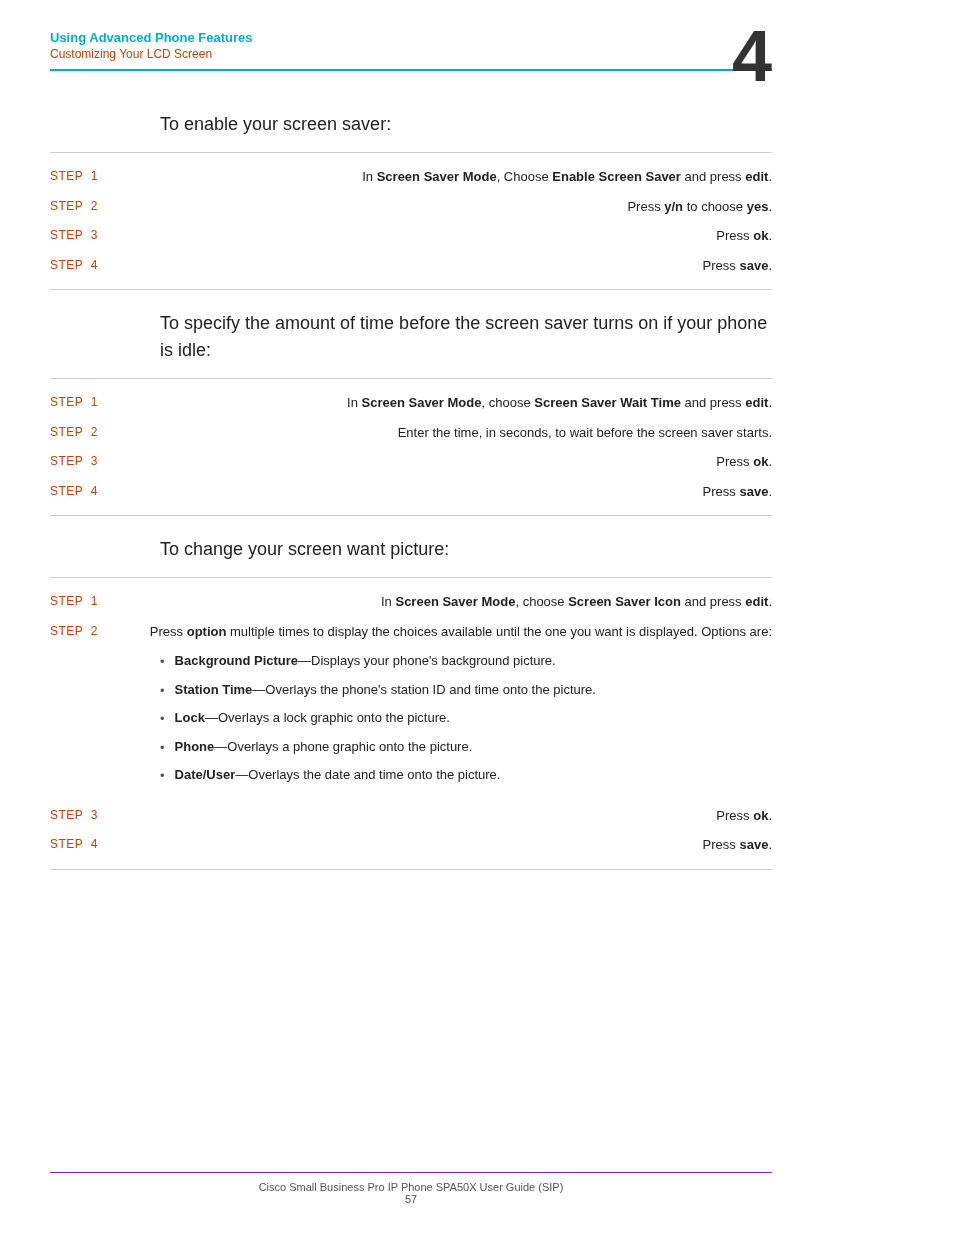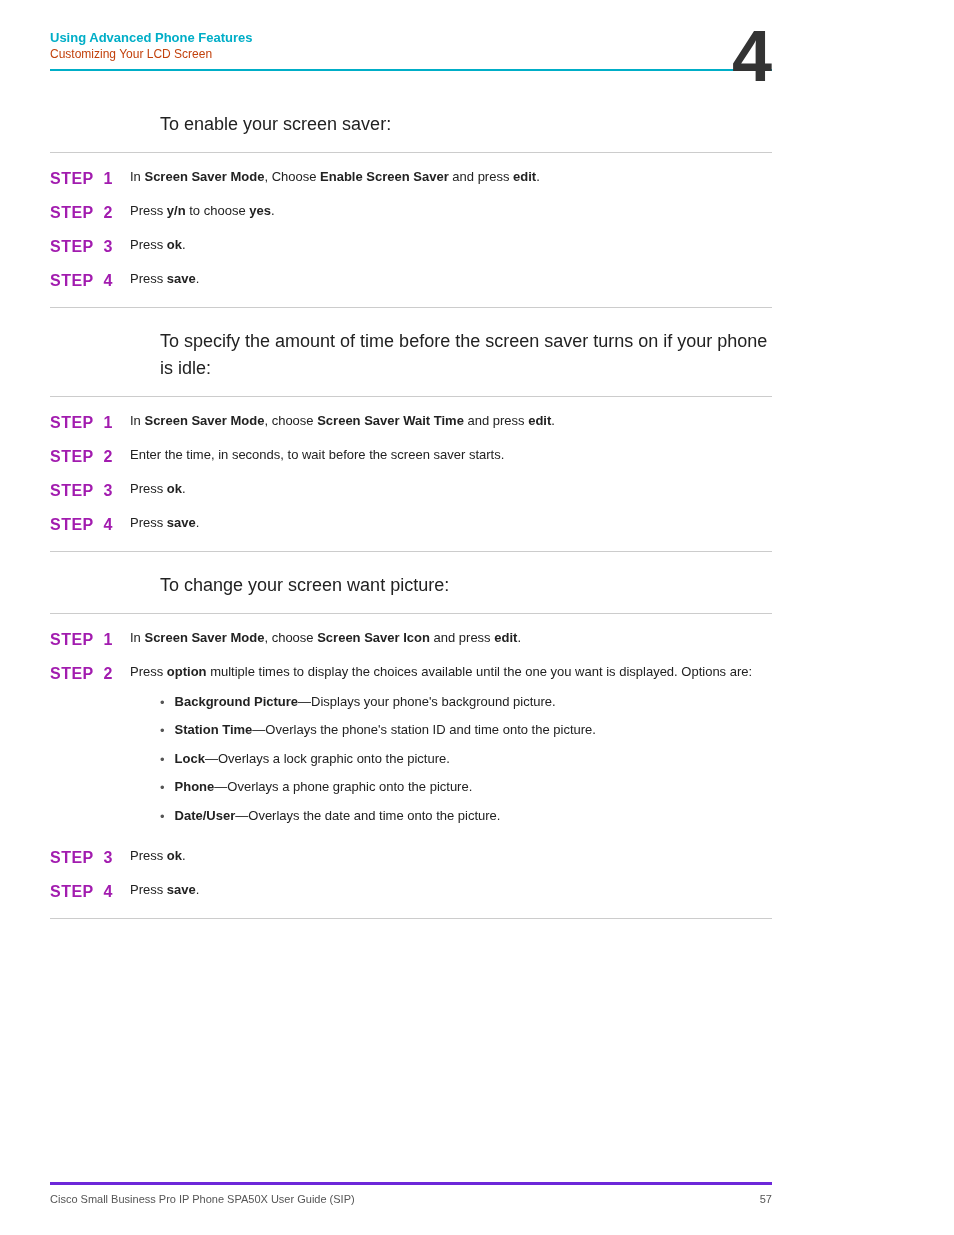--- a/index.html
+++ b/index.html
@@ -80,33 +80,34 @@
     }
 
     .step-row {
       display: flex;
       align-items: flex-start;
       margin: 10px 0;
       line-height: 1.5;
     }
 
     .step-label {
-      color: #a21caf;
-      font-weight: bold;
-      font-size: 16px;
+      color: #c2410c;
+      font-weight: normal;
+      font-size: 12px;
       min-width: 80px;
       flex-shrink: 0;
       letter-spacing: 0.5px;
     }
 
     .step-content {
       flex: 1;
       font-size: 13px;
       color: #222;
       line-height: 1.5;
+      text-align: right;
     }
 
     
     .bullet-list {
       margin: 10px 0 10px 30px;
       list-style: none;
     }
 
     .bullet-list li {
       display: flex;
@@ -123,25 +124,26 @@
       flex-shrink: 0;
       margin-top: 1px;
     }
 
     
     .page-footer {
       position: absolute;
       bottom: 30px;
       left: 50px;
       right: 50px;
-      border-top: 3px solid #6d28d9;
+      border-top: 1px solid #6d28d9;
       padding-top: 8px;
       display: flex;
       justify-content: space-between;
       align-items: center;
+      flex-direction: column;
     }
 
     .footer-text {
       font-size: 11px;
       color: #555;
     }
 
     .footer-page {
       font-size: 11px;
       color: #555;

